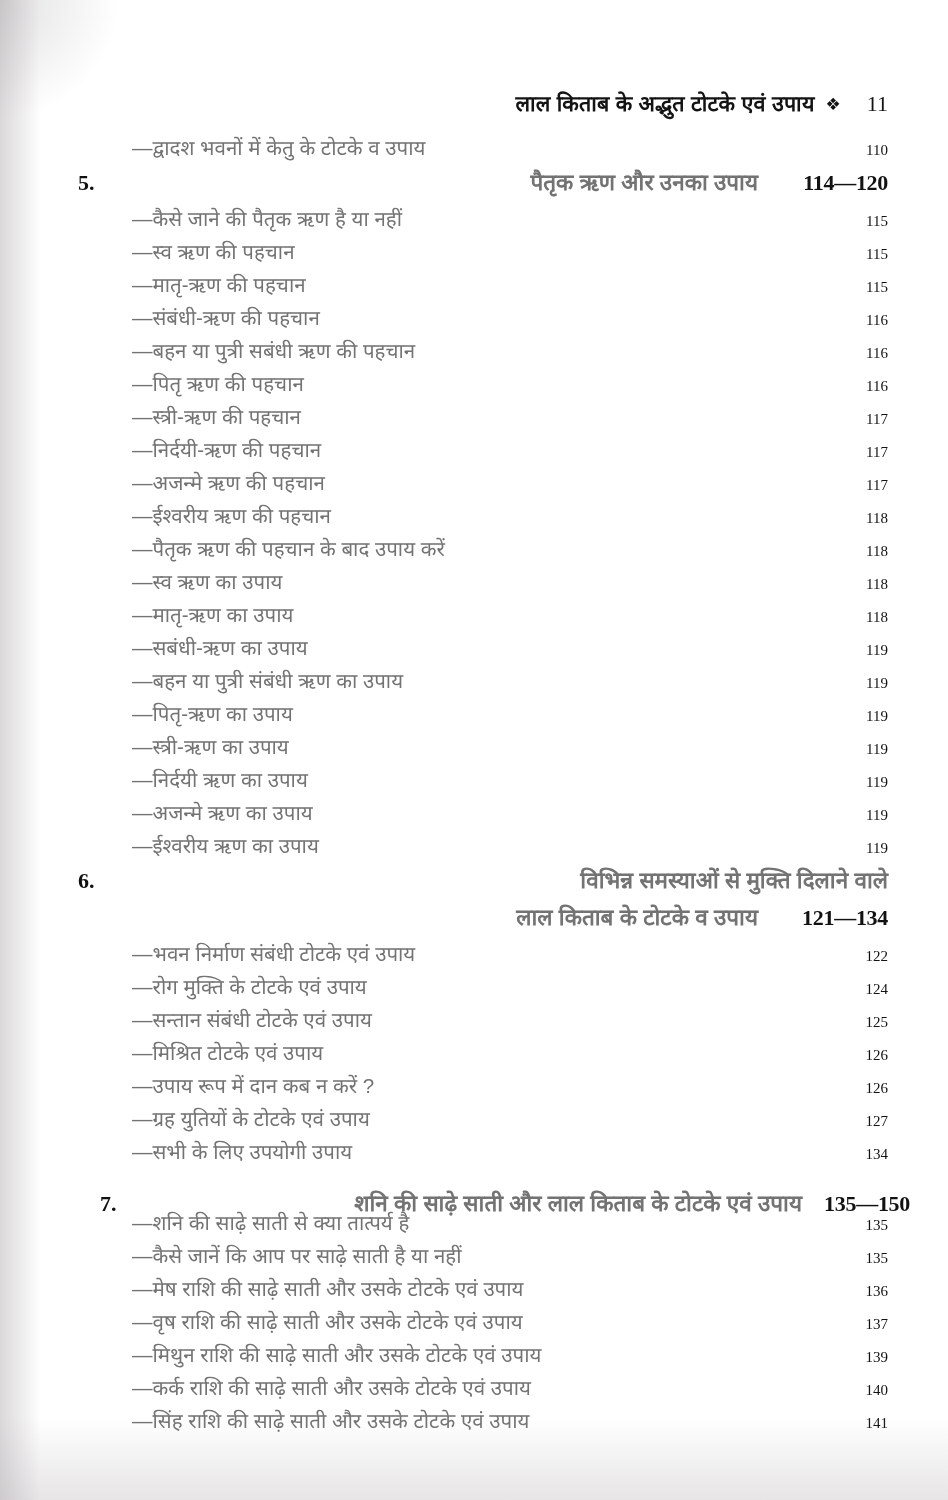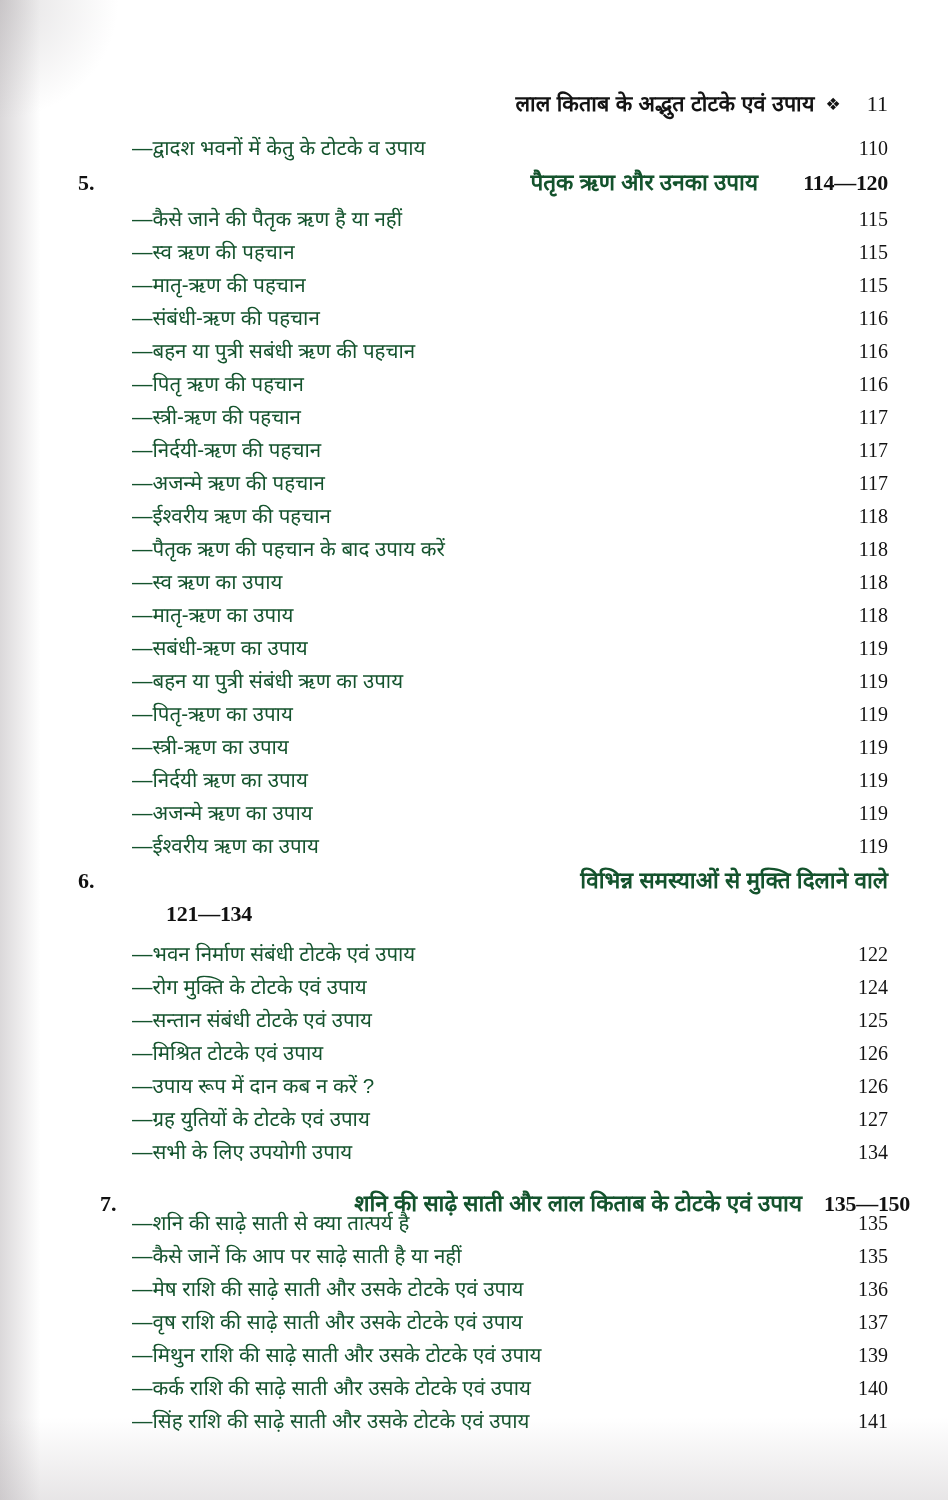--- a/index.html
+++ b/index.html
@@ -97,21 +97,21 @@
     text-align: left;
     font-size: 22px;
     font-weight: 700;
     color: #111;
     font-family: "Liberation Serif", "DejaVu Serif", serif;
   }
 
   .label {
     flex: 1 1 auto;
     white-space: nowrap;
-    color: #14532d;
+    color: #737373;
     font-family: "Liberation Sans", "DejaVu Sans", sans-serif;
   }
 
   .folio {
     flex: 0 0 auto;
     text-align: right;
     color: #121212;
     font-family: "Liberation Serif", "DejaVu Serif", serif;
     font-size: 22px;
     white-space: nowrap;
@@ -120,21 +120,21 @@
   
   .row.sub {
     height: 33px;
   }
   .row.sub .num { width: 54px; flex: 0 0 54px; }
   .row.sub .label {
     font-size: 20.5px;
     font-weight: 400;
   }
   .row.sub .folio {
-    font-size: 20px;
+    font-size: 15px;
     width: 130px;
   }
 
   
   .row.chapter {
     height: 38px;
   }
   .row.chapter .label {
     font-size: 22.5px;
     font-weight: 700;
@@ -284,20 +284,21 @@
         <span class="label"><span>—</span><span>ईश्वरीय  ऋण का उपाय</span></span>
         <span class="folio">119</span>
       </div>
       <div class="chapter-block">
         <div class="row chapter chapter-line1">
           <span class="num">6.</span>
           <span class="label">विभिन्न समस्याओं से मुक्ति दिलाने वाले</span>
         </div>
         <div class="row chapter chapter-line2">
           <span class="num"></span>
+          <span class="label">लाल किताब के टोटके व उपाय</span>
           <span class="folio">121—134</span>
         </div>
       </div>
       <div class="row sub">
         <span class="num"></span>
         <span class="label"><span>—</span><span>भवन निर्माण संबंधी टोटके एवं उपाय</span></span>
         <span class="folio">122</span>
       </div>
       <div class="row sub">
         <span class="num"></span>

